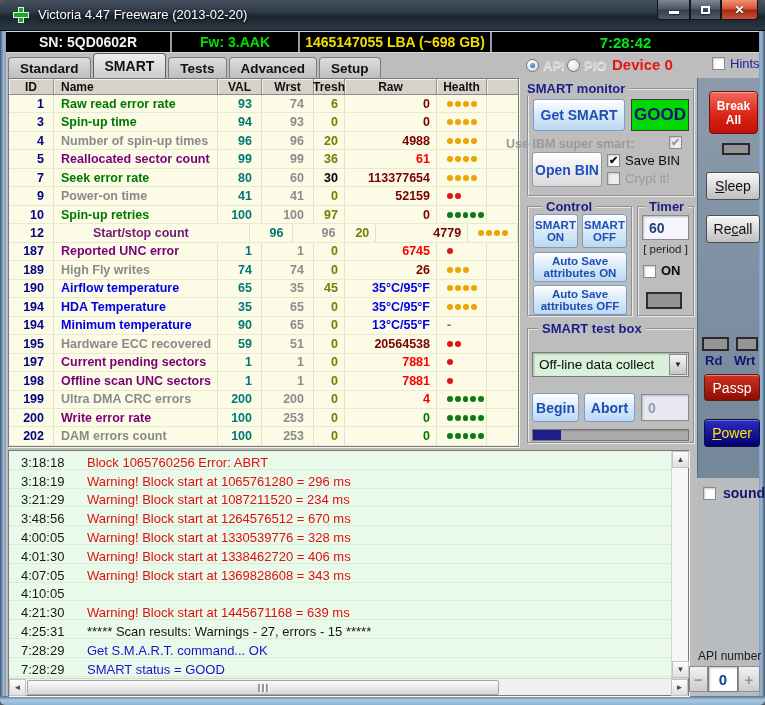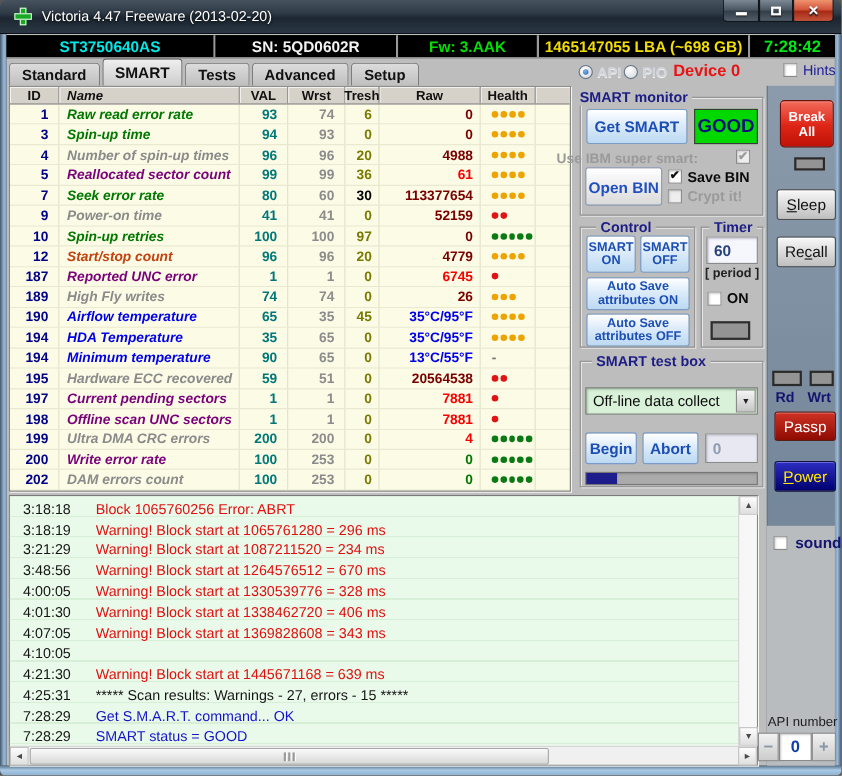--- a/index.html
+++ b/index.html
@@ -66,21 +66,21 @@
   .smart-table { position:absolute; left:8px; top:78px; width:511px; height:369px;
     background:#fbfbe6; border:1px solid #7a7a7a; box-shadow:1px 1px 0 #f6f6f6; display:flex; flex-direction:column; }
   .t-head { display:flex; height:16px; background:#d6d2ca; border-bottom:1px solid #8a8a8a; }
   .t-head .hc { font-size:12px; font-weight:bold; color:#111; display:flex; align-items:center; justify-content:center;
     border-right:1px solid #8f8f8f; box-shadow:inset 1px 1px 0 #f4f2ee; }
   .t-rows { flex:1; display:flex; flex-direction:column; }
   .trow { flex:1; display:flex; border-bottom:1px solid rgba(140,140,100,.16); }
   .trow .tc { display:flex; align-items:center; border-right:1px solid rgba(140,140,100,.22);
     font-size:12.5px; font-weight:bold; white-space:nowrap; overflow:hidden; }
   .c0 { width:45px; justify-content:flex-end; padding-right:9px; }
-  .c1 { width:164px; padding-left:7px;font-style:italic; }
+  .c1 { width:164px; padding-left:7px; }
   .c2 { width:44px; justify-content:flex-end; padding-right:9px; }
   .c3 { width:52px; justify-content:flex-end; padding-right:9px; }
   .c4 { width:31px; justify-content:flex-end; padding-right:6px; }
   .c5 { width:92px; justify-content:flex-end; padding-right:6px; }
   .c6 { width:50px; padding-left:10px; }
   .c7 { flex:1; border-right:none !important; }
   .hc.c0,.hc.c2,.hc.c3,.hc.c4,.hc.c5,.hc.c6 { justify-content:center; padding:0; }
   .hc.c1 { justify-content:flex-start; }
   .dot { width:6px; height:6px; border-radius:50%; display:inline-block; margin-right:2px; }
 
@@ -88,21 +88,21 @@
   .gb { position:absolute; border:1px solid #8f8f8f; box-shadow:1px 1px 0 #e9e9e9, inset 1px 1px 0 #e9e9e9; }
   .gb-label { position:absolute; font-size:13px; font-weight:bold; color:#1c1c86; background:#bdbdbd; padding:0 4px; white-space:nowrap; }
   .btn-blue { background:linear-gradient(180deg,#ffffff 0%,#dcebfa 45%,#bcd9f2 100%);
     border:1px solid #7a9cc6; border-radius:3px; color:#1c4fb4; font-weight:bold;
     display:flex; align-items:center; justify-content:center; cursor:default; }
   .btn-blue.stack { flex-direction:column; line-height:1.05; }
   .btn-white { background:linear-gradient(180deg,#ffffff,#dadada); border:1px solid #8c9cb4; border-radius:3px;
     color:#2050c0; font-weight:bold; display:flex; align-items:center; justify-content:center; }
   .good-box { position:absolute; left:631px; top:99px; width:58px; height:32px; border:1px solid #3a3a3a;
     display:flex; align-items:center; justify-content:center; font-size:17px; font-weight:bold; color:#10107a; }
-  .small-label { position:absolute; font-size:12.5px; white-space:nowrap;font-weight:bold; }
+  .small-label { position:absolute; font-size:12.5px; white-space:nowrap; }
   .sunken-input { background:#f6f6fd; border:1px solid #8a8a8a; box-shadow:inset 1px 1px 2px #b9b9c9;
     font-size:14px; color:#27417c; font-weight:bold; display:flex; align-items:center; padding-left:6px; }
   .led { background:#949494; border:2px solid #2e2e2e; }
   .dropdown { position:absolute; left:532px; top:352px; width:157px; height:25px; background:#d9f0d9;
     border:1px solid #7a7a7a; box-shadow:inset 1px 1px 2px #9ab49a; display:flex; align-items:center; }
   .dd-text { flex:1; font-size:13.5px; color:#0a0a0a; padding-left:6px; white-space:nowrap; }
   .dd-btn { width:18px; height:21px; margin-right:1px; background:linear-gradient(180deg,#f5f5f5,#c6c6c6);
     border:1px solid #8a8a8a; display:flex; align-items:center; justify-content:center; font-size:8px; color:#202020; }
   .progress { position:absolute; left:532px; top:429px; width:157px; height:12px; background:#ababab;
     border:1px solid #777; box-shadow:inset 1px 1px 2px #8a8a8a; }
@@ -177,21 +177,20 @@
         <span class="glyph-close">✕</span>
       </div>
   </div>
 
   <div class="body-bg"></div>
   <div class="b-left"></div>
   <div class="b-right"></div>
   <div class="b-bottom"></div>
 
   <div class="infobar">
-    <div class="inf-seg inf-model">ST3750640AS</div>
     <div class="inf-seg inf-sn">SN: 5QD0602R</div>
     <div class="inf-seg inf-fw">Fw: 3.AAK</div>
     <div class="inf-seg inf-lba">1465147055 LBA (~698 GB)</div>
     <div class="inf-seg inf-clock">7:28:42</div>
   </div>
 
   <div class="tabs">
     <div class="tab">Standard</div>
     <div class="tab active">SMART</div>
     <div class="tab">Tests</div>
@@ -318,21 +317,21 @@
             <span class="dot" style="background: rgb(12, 122, 20);"></span>
             <span class="dot" style="background: rgb(12, 122, 20);"></span>
             <span class="dot" style="background: rgb(12, 122, 20);"></span>
             <span class="dot" style="background: rgb(12, 122, 20);"></span>
             <span class="dot" style="background: rgb(12, 122, 20);"></span>
           </div>
           <div class="tc c7"></div>
         </div>
         <div class="trow">
           <div class="tc c0" style="color: rgb(0, 0, 136);">12</div>
-          <div class="tc c1" style="color: #c2410c;">Start/stop count</div>
+          <div class="tc c1" style="color: #701a75; margin-left: 32px;">Start/stop count</div>
           <div class="tc c2" style="color: rgb(0, 120, 120);">96</div>
           <div class="tc c3" style="color: rgb(140, 140, 140);">96</div>
           <div class="tc c4" style="color: rgb(122, 122, 0);">20</div>
           <div class="tc c5" style="color: rgb(122, 0, 0);">4779</div>
           <div class="tc c6">
             <span class="dot" style="background: rgb(237, 164, 0);"></span>
             <span class="dot" style="background: rgb(237, 164, 0);"></span>
             <span class="dot" style="background: rgb(237, 164, 0);"></span>
             <span class="dot" style="background: rgb(237, 164, 0);"></span>
           </div>

